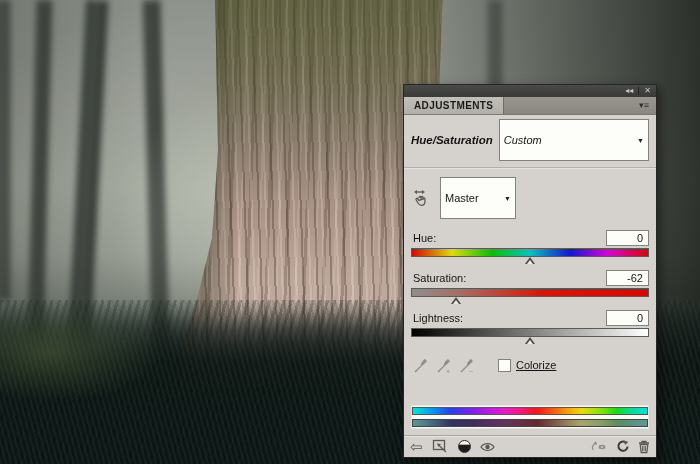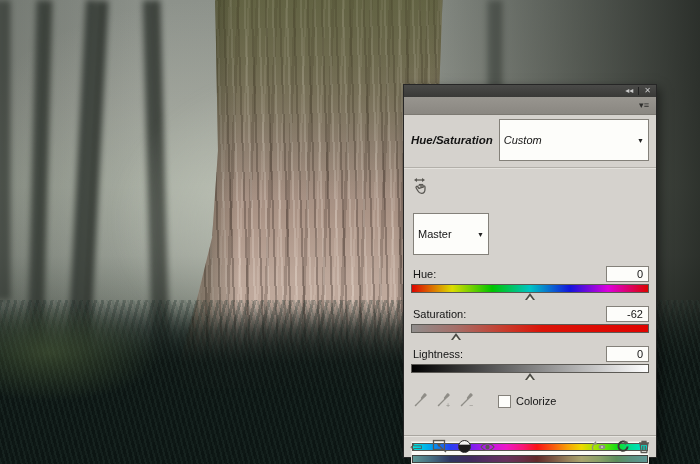--- a/index.html
+++ b/index.html
@@ -52,40 +52,40 @@
     font-weight:bold;font-size:10px;letter-spacing:.4px;color:#1b1b1b;border-right:1px solid #6f6c66;}
   .panel-menu{position:absolute;right:4px;top:2px;width:16px;height:12px;color:#2e2e2c;font-size:9px;line-height:12px;text-align:center;cursor:pointer;}
 
   .content{position:relative;padding:4px 7px 0 7px;height:323px;box-sizing:border-box;}
   .preset-row{display:flex;align-items:center;gap:6px;font-style:italic;}
   .adj-title{font-weight:bold;font-size:11.5px;white-space:nowrap;}
   .ps-select{flex:1;background:#fdfdfa;border:1px solid #84817a;height:16px;display:flex;
     align-items:center;padding:12px 4px;justify-content:space-between;cursor:pointer;}
   .ps-select .arr{font-size:7px;color:#222;}
   .hr{margin:6px -7px 0 -7px;border-top:1px solid #b3b0aa;border-bottom:1px solid #e4e2dd;height:0;}
-  .master-row{display:flex;align-items:flex-start;gap:18px;margin:8px 0 10px 2px;flex-direction:column;}
+  .master-row{display:flex;align-items:center;gap:7px;margin:8px 0 10px 2px;}
   .scrubby{width:20px;height:18px;}
   .master-select{width:66px;flex:none;}
 
   .slider{margin-bottom:4px;}
   .sl-head{display:flex;justify-content:space-between;align-items:center;height:17px;margin-bottom:2px;}
   .sl-label{padding-left:2px;}
   .sl-value{width:36px;height:14px;background:#fdfdfa;border:1px solid #84817a;
     text-align:right;padding:0 5px 0 0;line-height:14px;font-size:11px;}
   .sl-bar{position:relative;height:7px;border:1px solid #5c5a55;}
   .sl-bar.hue{background:linear-gradient(90deg,#dc0400 0%,#dcdc00 17%,#00c400 34%,#00c4c4 50%,#1414dc 67%,#dc00dc 83%,#dc0400 100%);}
   .sl-bar.sat{background:linear-gradient(90deg,#8f8d8b 0%,#a4706a 18%,#c93a2a 40%,#da1408 55%,#e00400 100%);}
   .sl-bar.light{background:linear-gradient(90deg,#000 0%,#7f7f7f 50%,#fff 100%);}
   .sl-track{position:relative;height:8px;}
   .marker{position:absolute;top:0;width:0;height:0;transform:translateX(-50%);
     border-left:5px solid transparent;border-right:5px solid transparent;border-bottom:7px solid #4b4b45;}
   .marker::after{content:"";position:absolute;left:-3px;top:2.5px;width:0;height:0;
     border-left:3px solid transparent;border-right:3px solid transparent;border-bottom:4.5px solid #eceadf;}
 
-  .dropper-row{display:flex;margin:10px 0 12px 2px;height:20px;}
+  .dropper-row{display:flex;align-items:center;margin:10px 0 12px 2px;height:20px;text-decoration:underline;}
   .dropper{width:16px;height:17px;margin-right:7px;position:relative;cursor:pointer;}
   .colorize-wrap{display:flex;align-items:center;margin-left:16px;gap:5px;cursor:pointer;}
   .checkbox{width:11px;height:11px;background:#fdfdfa;border:1px solid #84817a;}
 
   .spectrum-block{margin-top:30px;background:#fbfaf6;padding:1px 0;border:1px solid #e6e4de;}
   .spec{height:6px;border:1px solid #56544f;}
   .spec.top{background:linear-gradient(90deg,#00e4da 0%,#009ef0 8%,#2640f2 16%,#7a20ee 25%,#c418e6 33%,#ee18c4 40%,#f81674 47%,#fa1414 53%,#f85c0e 60%,#f8a006 66%,#eeda00 72%,#86e600 80%,#16dc16 87%,#00de92 93%,#00e4da 100%);}
   .spec.bottom{margin-top:4px;filter:saturate(.32) brightness(.78);
     background:linear-gradient(90deg,#00e4da 0%,#009ef0 8%,#2640f2 16%,#7a20ee 25%,#c418e6 33%,#ee18c4 40%,#f81674 47%,#fa1414 53%,#f85c0e 60%,#f8a006 66%,#eeda00 72%,#86e600 80%,#16dc16 87%,#00de92 93%,#00e4da 100%);}
 
@@ -120,20 +120,21 @@
 
   <div class="panel">
 
     <div class="titlebar">
       <span class="tb-btn">◂◂</span>
       <span class="tb-sep"></span>
       <span class="tb-btn">✕</span>
     </div>
 
     <div class="tabstrip">
+      <div class="tab">ADJUSTMENTS</div>
       <div class="panel-menu">▾≡</div>
     </div>
 
     <div class="content">
 
       <div class="preset-row">
         <span class="adj-title">Hue/Saturation</span>
         <div class="ps-select">
           <span>Custom</span>
           <span class="arr">▼</span>

